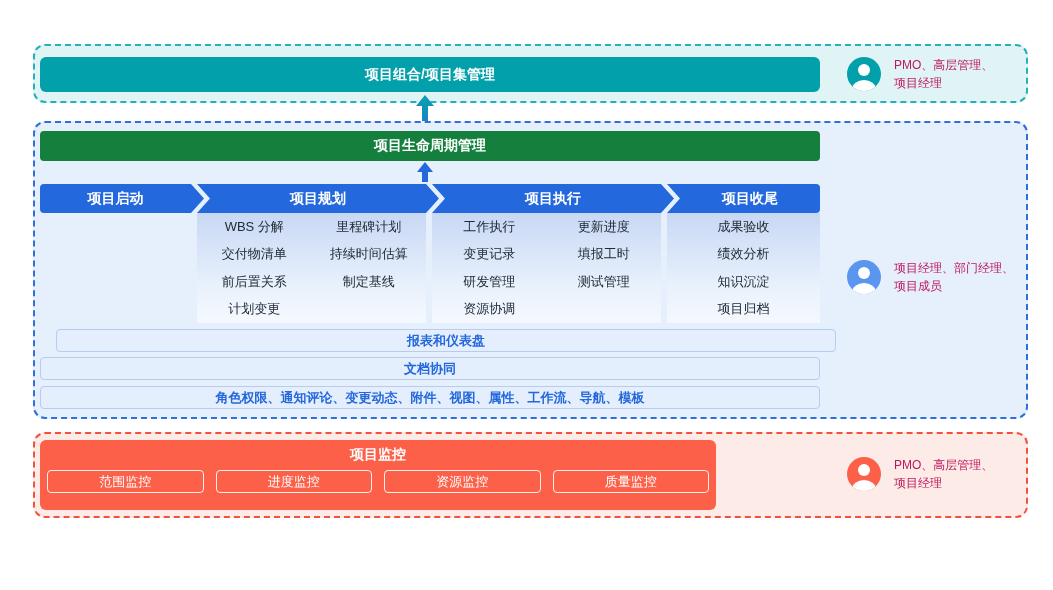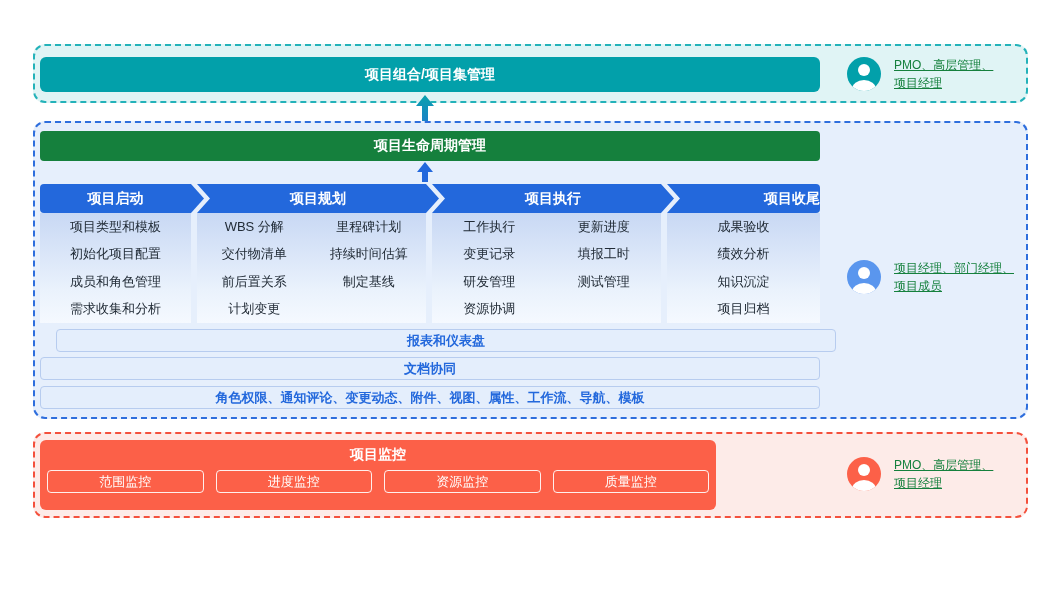--- a/index.html
+++ b/index.html
@@ -28,21 +28,21 @@
   .arrow{position:absolute;}
 
   .phase-header{position:absolute;top:184px;height:29px;background:#2368DC;color:#fff;
     font-size:14px;font-weight:bold;display:flex;align-items:center;justify-content:center;
     box-sizing:border-box;}
   .ph-first{clip-path:polygon(0 0,calc(100% - 13px) 0,100% 50%,calc(100% - 13px) 100%,0 100%);
     border-radius:4px 0 0 4px;padding-right:13px;text-align:right;}
   .ph-mid{clip-path:polygon(0 0,calc(100% - 13px) 0,100% 50%,calc(100% - 13px) 100%,0 100%,13px 50%);
     padding:0 13px;}
   .ph-last{clip-path:polygon(0 0,100% 0,100% 100%,0 100%,13px 50%);
-    border-radius:0 4px 4px 0;padding-left:13px;justify-content:flex-end;}
+    border-radius:0 4px 4px 0;padding-left:13px;}
 
   .phase-col{position:absolute;top:213px;height:110px;
     background:linear-gradient(180deg,#C8D8F4 0%,#EAF2FC 70%,#F5F9FF 100%);
     display:grid;grid-template-rows:repeat(4,1fr);grid-auto-flow:column;align-items:center;}
   .phase-col.two{grid-template-columns:1fr 1fr;}
   .phase-item{font-size:13px;color:#212B36;text-align:center;}
 
   .wide-bar{position:absolute;left:40px;width:780px;height:23px;background:#E4EEFC;
     border:1px solid #B7CCEF;border-radius:4px;box-sizing:border-box;
     display:flex;align-items:center;justify-content:center;
@@ -50,21 +50,21 @@
 
   .legend{position:absolute;left:847px;display:flex;align-items:center;gap:13px;}
   .avatar{width:34px;height:34px;border-radius:50%;position:relative;overflow:hidden;flex:0 0 auto;}
   .avatar::before{content:"";position:absolute;left:50%;top:7px;transform:translateX(-50%);
     width:12px;height:12px;border-radius:50%;background:#fff;}
   .avatar::after{content:"";position:absolute;left:50%;bottom:-7px;transform:translateX(-50%);
     width:24px;height:18px;border-radius:50% 50% 0 0;background:#fff;}
   .avatar-teal{background:#02A0AA;}
   .avatar-blue{background:#5A96EE;}
   .avatar-red{background:#FC6048;}
-  .legend-text{font-size:12px;line-height:18px;color:#15803d;text-decoration:underline;}
+  .legend-text{font-size:12px;line-height:18px;color:#be185d;}
 </style>
 </head>
 <body>
 
 <div class="canvas">
 
   <div class="section sec-portfolio"></div>
   <div class="banner banner-portfolio">
     <span>项目组合/项目集管理</span>
   </div>
@@ -101,26 +101,20 @@
   <div class="phase-header ph-mid" style="left:197px;width:242px;">
     <span>项目规划</span>
   </div>
   <div class="phase-header ph-mid" style="left:432px;width:242px;">
     <span>项目执行</span>
   </div>
   <div class="phase-header ph-last" style="left:667px;width:153px;">
     <span>项目收尾</span>
   </div>
 
-  <div class="phase-col" style="left:40px;width:151px;">
-    <span class="phase-item">项目类型和模板</span>
-    <span class="phase-item">初始化项目配置</span>
-    <span class="phase-item">成员和角色管理</span>
-    <span class="phase-item">需求收集和分析</span>
-  </div>
   <div class="phase-col two" style="left:197px;width:229px;">
     <span class="phase-item">WBS 分解</span>
     <span class="phase-item">交付物清单</span>
     <span class="phase-item">前后置关系</span>
     <span class="phase-item">计划变更</span>
     <span class="phase-item">里程碑计划</span>
     <span class="phase-item">持续时间估算</span>
     <span class="phase-item">制定基线</span>
   </div>
   <div class="phase-col two" style="left:432px;width:229px;">

